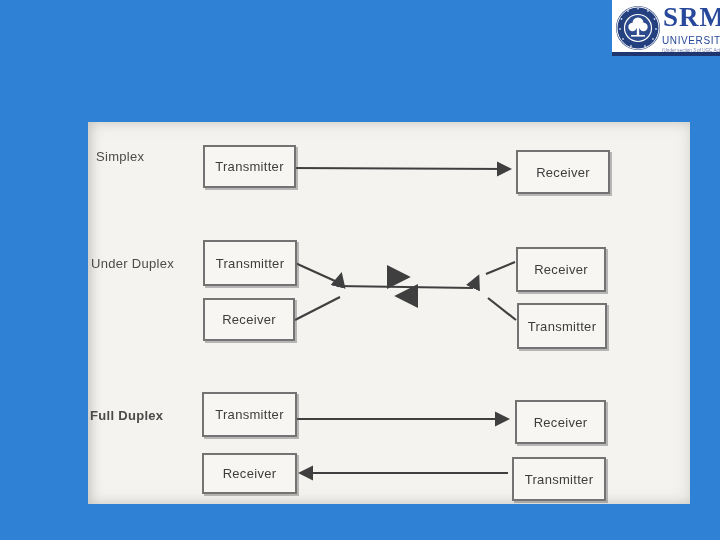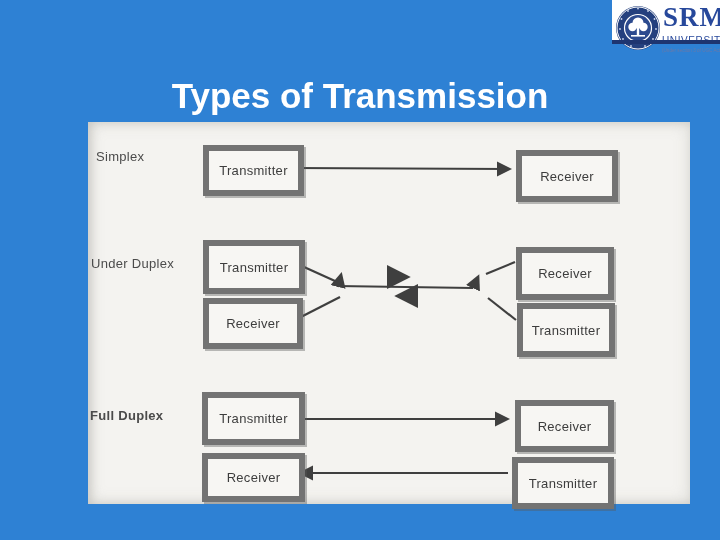--- a/index.html
+++ b/index.html
@@ -11,21 +11,21 @@
 
   
   #title{
     position:absolute;left:0;right:0;top:76px;
     text-align:center;color:#ffffff;
     font-size:35px;font-weight:700;letter-spacing:0px;
   }
 
   
   #logo{
-    position:absolute;top:0;right:0;width:108px;height:44px;
+    position:absolute;top:0;right:0;width:108px;height:56px;
     background:#ffffff;
   }
   #logo .bar{position:absolute;left:0;right:0;bottom:0;height:4px;background:#1E3570;}
   #logo .emblem{position:absolute;left:3px;top:3px;}
   #logo .srm{
     position:absolute;left:51px;top:2px;
     font-family:"Liberation Serif",serif;font-weight:700;
     font-size:27px;color:#27489B;letter-spacing:1px;
   }
   #logo .univ{
@@ -38,21 +38,21 @@
   }
 
   
   #panel{
     position:absolute;left:88px;top:122px;width:602px;height:382px;
     background:#F4F3F0;
     box-shadow:inset 0 0 16px rgba(150,148,140,0.30), inset 4px 0 8px rgba(130,128,122,0.22);
   }
   .dbox{
     position:absolute;display:flex;align-items:center;justify-content:center;
-    border:6px solid #737373;background:#F7F6F3;
+    border:2px solid #737373;background:#F7F6F3;
     box-shadow:2px 2px 0 rgba(90,90,90,0.40);
     font-size:13px;color:#3d3d3d;letter-spacing:0.3px;
   }
   .rowlabel{
     position:absolute;font-size:13px;color:#4b4b4b;letter-spacing:0.3px;
   }
   #wires{position:absolute;left:0;top:0;width:529px;height:382px;pointer-events:none;}
 
   
   #b-s-t {left:115px;top:23px; width:89px;height:39px;}
@@ -67,21 +67,20 @@
   #b-f-br{left:424px;top:335px;width:90px;height:40px;}
   #l-simplex{left:8px;top:27px;}
   #l-half{left:3px;top:134px;}
   #l-full{left:2px;top:286px;font-weight:bold;}
 </style>
 </head>
 <body>
 
 <div id="slide">
 
-  <div id="title">Types of Transmission</div>
 
   <div id="logo">
     <span class="emblem">
       <svg width="46" height="50" viewBox="0 0 46 50">
         <circle cx="23" cy="25" r="22" fill="#24407E"></circle>
         <circle cx="23" cy="25" r="21" fill="none" stroke="#ffffff" stroke-width="1"></circle>
         <circle cx="23" cy="25" r="13.5" fill="#2C4A8E" stroke="#ffffff" stroke-width="1.2"></circle>
         <g fill="#ffffff">
           <circle cx="23" cy="20" r="5.5"></circle>
           <circle cx="17.5" cy="24" r="4.2"></circle>

